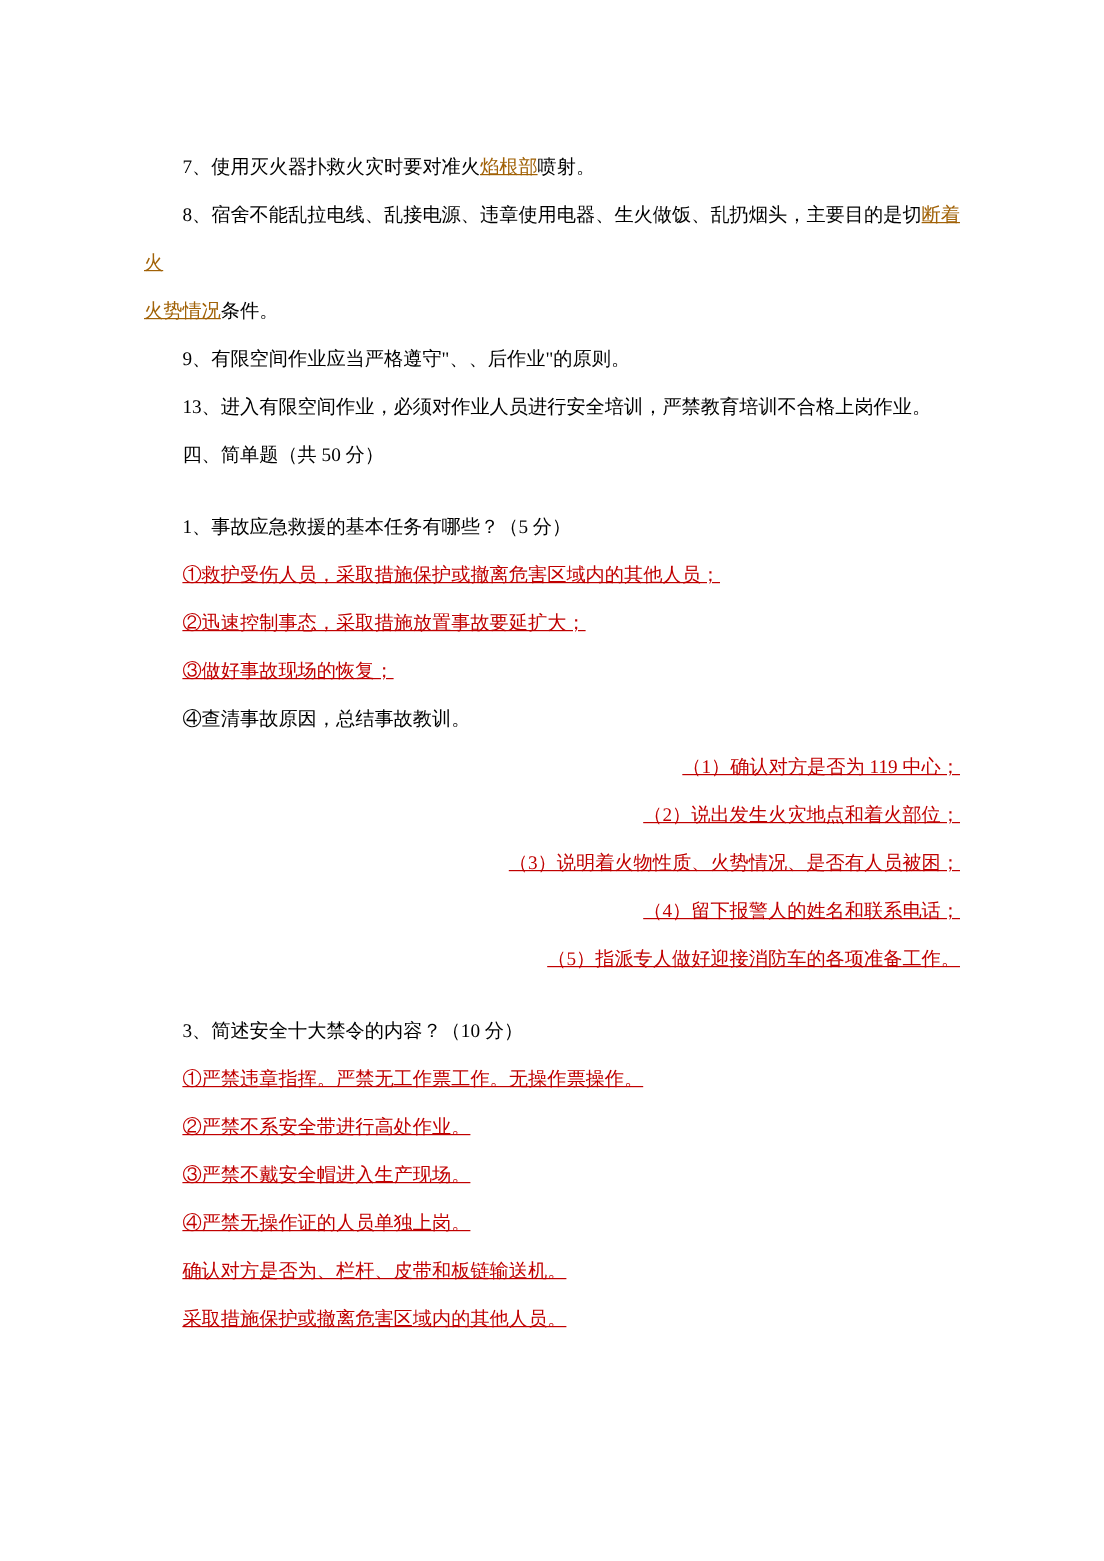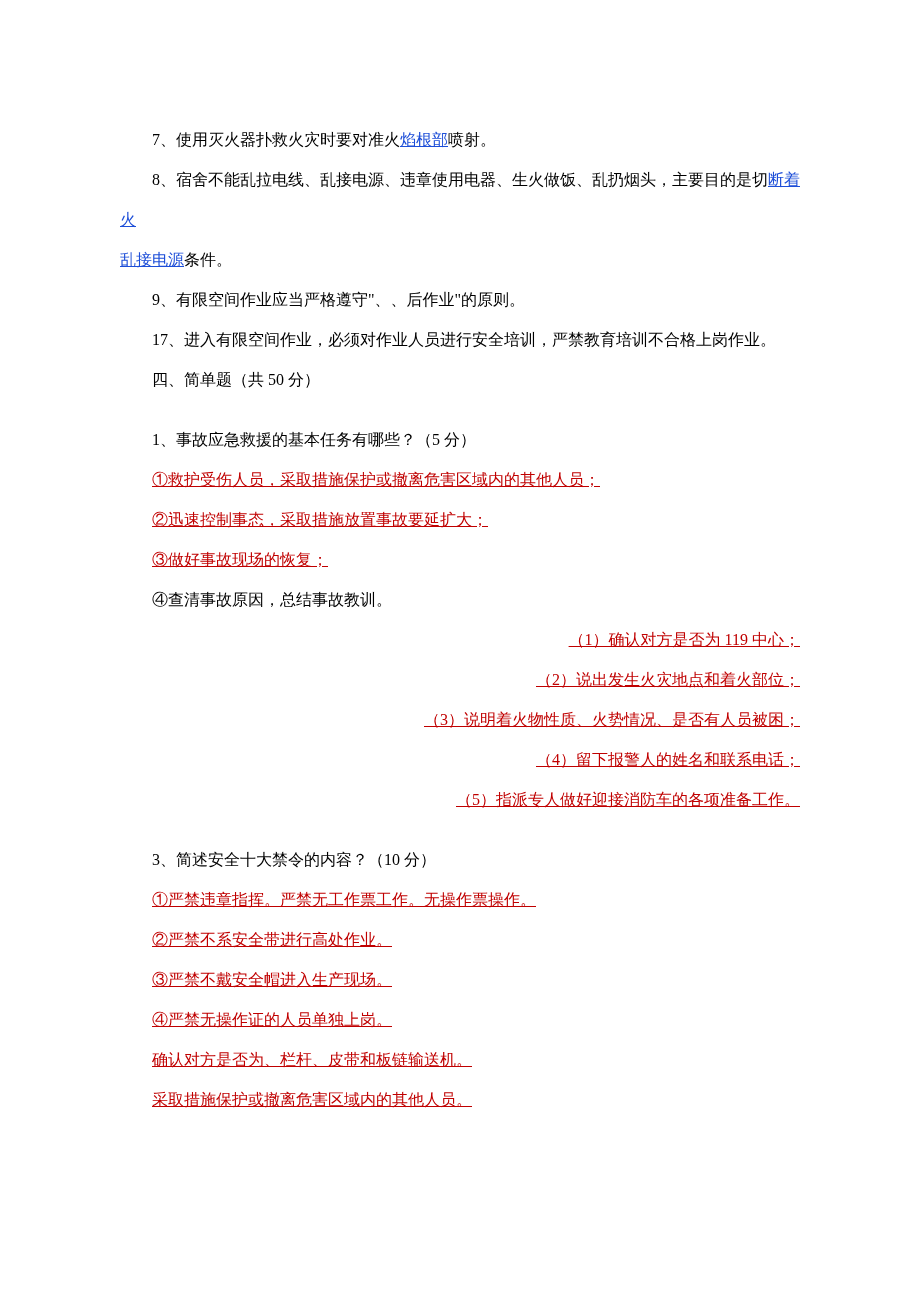--- a/index.html
+++ b/index.html
@@ -25,45 +25,45 @@
   .para-indent2 {
     text-indent: 3em;
     margin: 0;
     text-align: right;
   }
   .red {
     color: #c00000;
     text-decoration: underline;
   }
   .red-underline {
-    color: #1d4ed8;
+    color: #a16207;
     text-decoration: underline;
   }
   .gap {
     height: 20px;
   }
 </style>
 </head>
 <body>
 
 <div class="page">
 
   <p class="para">
     <span>7、使用灭火器扑救火灾时要对准火</span><span class="red-underline">焰根部</span><span>喷射。</span>
   </p>
 
   <p class="para-noindent" style="text-indent:2em;">
     <span>8、宿舍不能乱拉电线、乱接电源、违章使用电器、生火做饭、乱扔烟头，主要目的是切</span><span class="red-underline">断着火</span>
   </p>
   <p class="para-noindent">
-    <span class="red-underline">乱接电源</span><span>条件。</span>
+    <span class="red-underline">火势情况</span><span>条件。</span>
   </p>
 
   <p class="para">9、有限空间作业应当严格遵守"、、后作业"的原则。</p>
-  <p class="para">17、进入有限空间作业，必须对作业人员进行安全培训，严禁教育培训不合格上岗作业。</p>
+  <p class="para">13、进入有限空间作业，必须对作业人员进行安全培训，严禁教育培训不合格上岗作业。</p>
   <p class="para">四、简单题（共 50 分）</p>
 
   <div class="gap"></div>
 
   <p class="para">1、事故应急救援的基本任务有哪些？（5 分）</p>
   <p class="para red">①救护受伤人员，采取措施保护或撤离危害区域内的其他人员；</p>
   <p class="para red">②迅速控制事态，采取措施放置事故要延扩大；</p>
   <p class="para red">③做好事故现场的恢复；</p>
   <p class="para">④查清事故原因，总结事故教训。</p>
 

